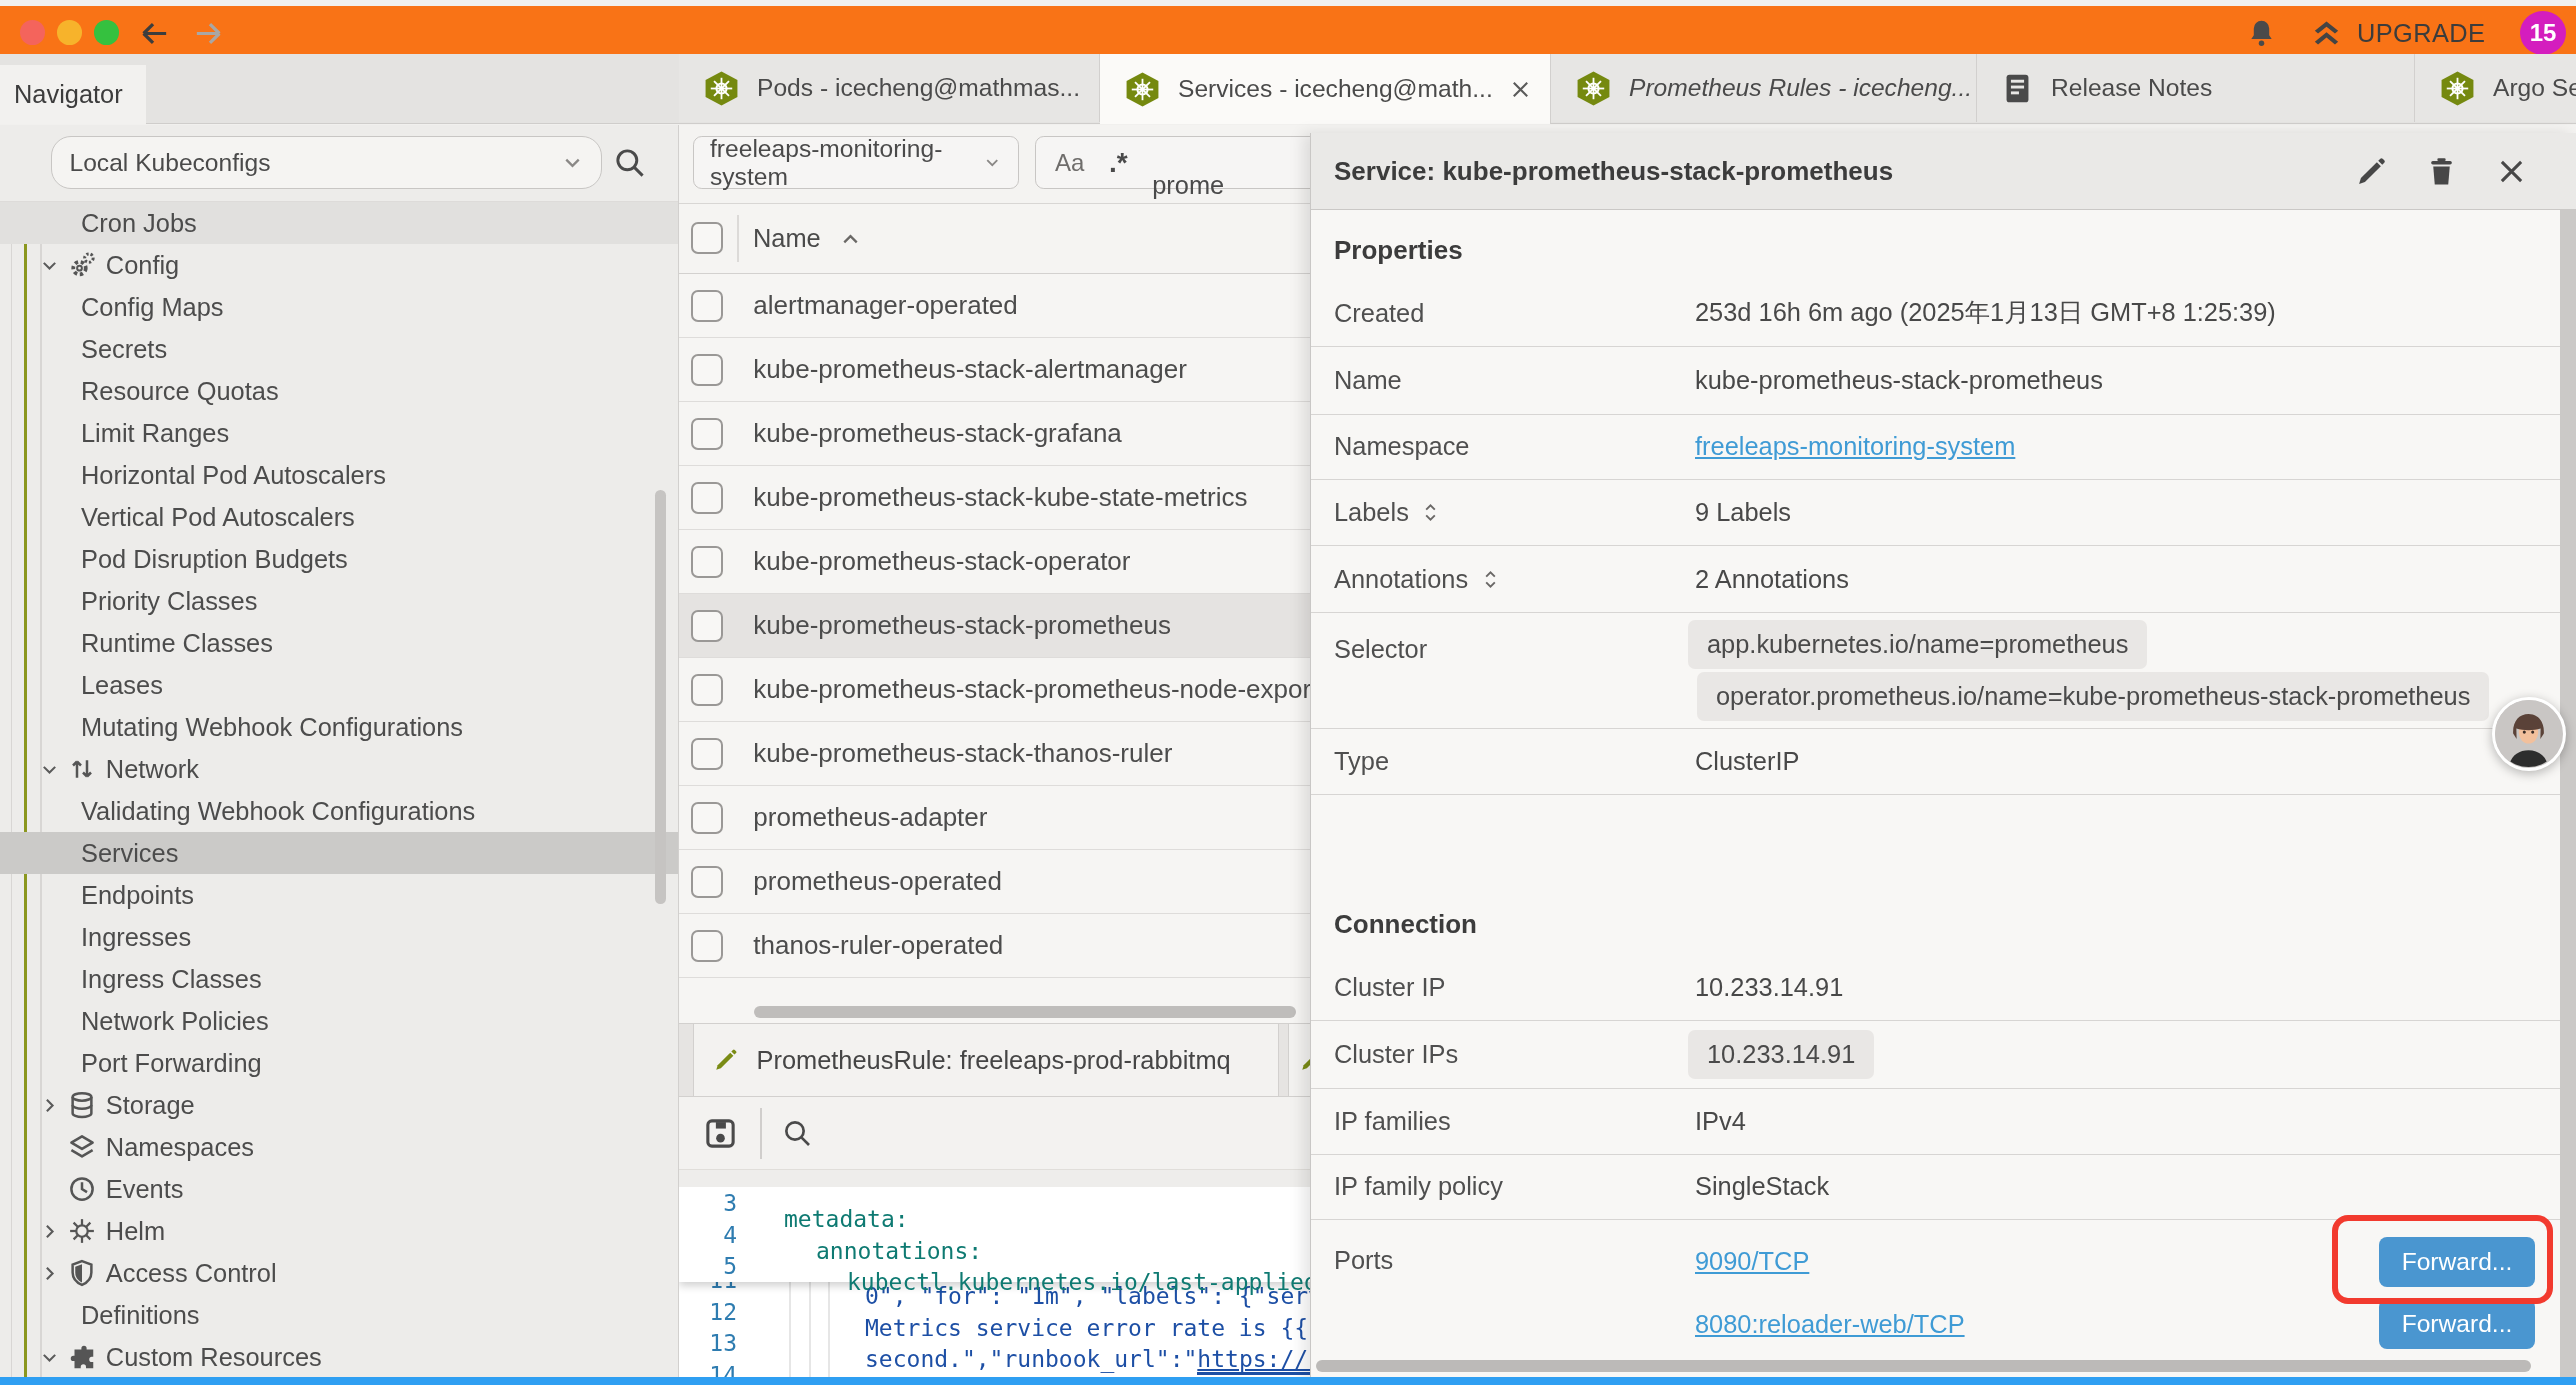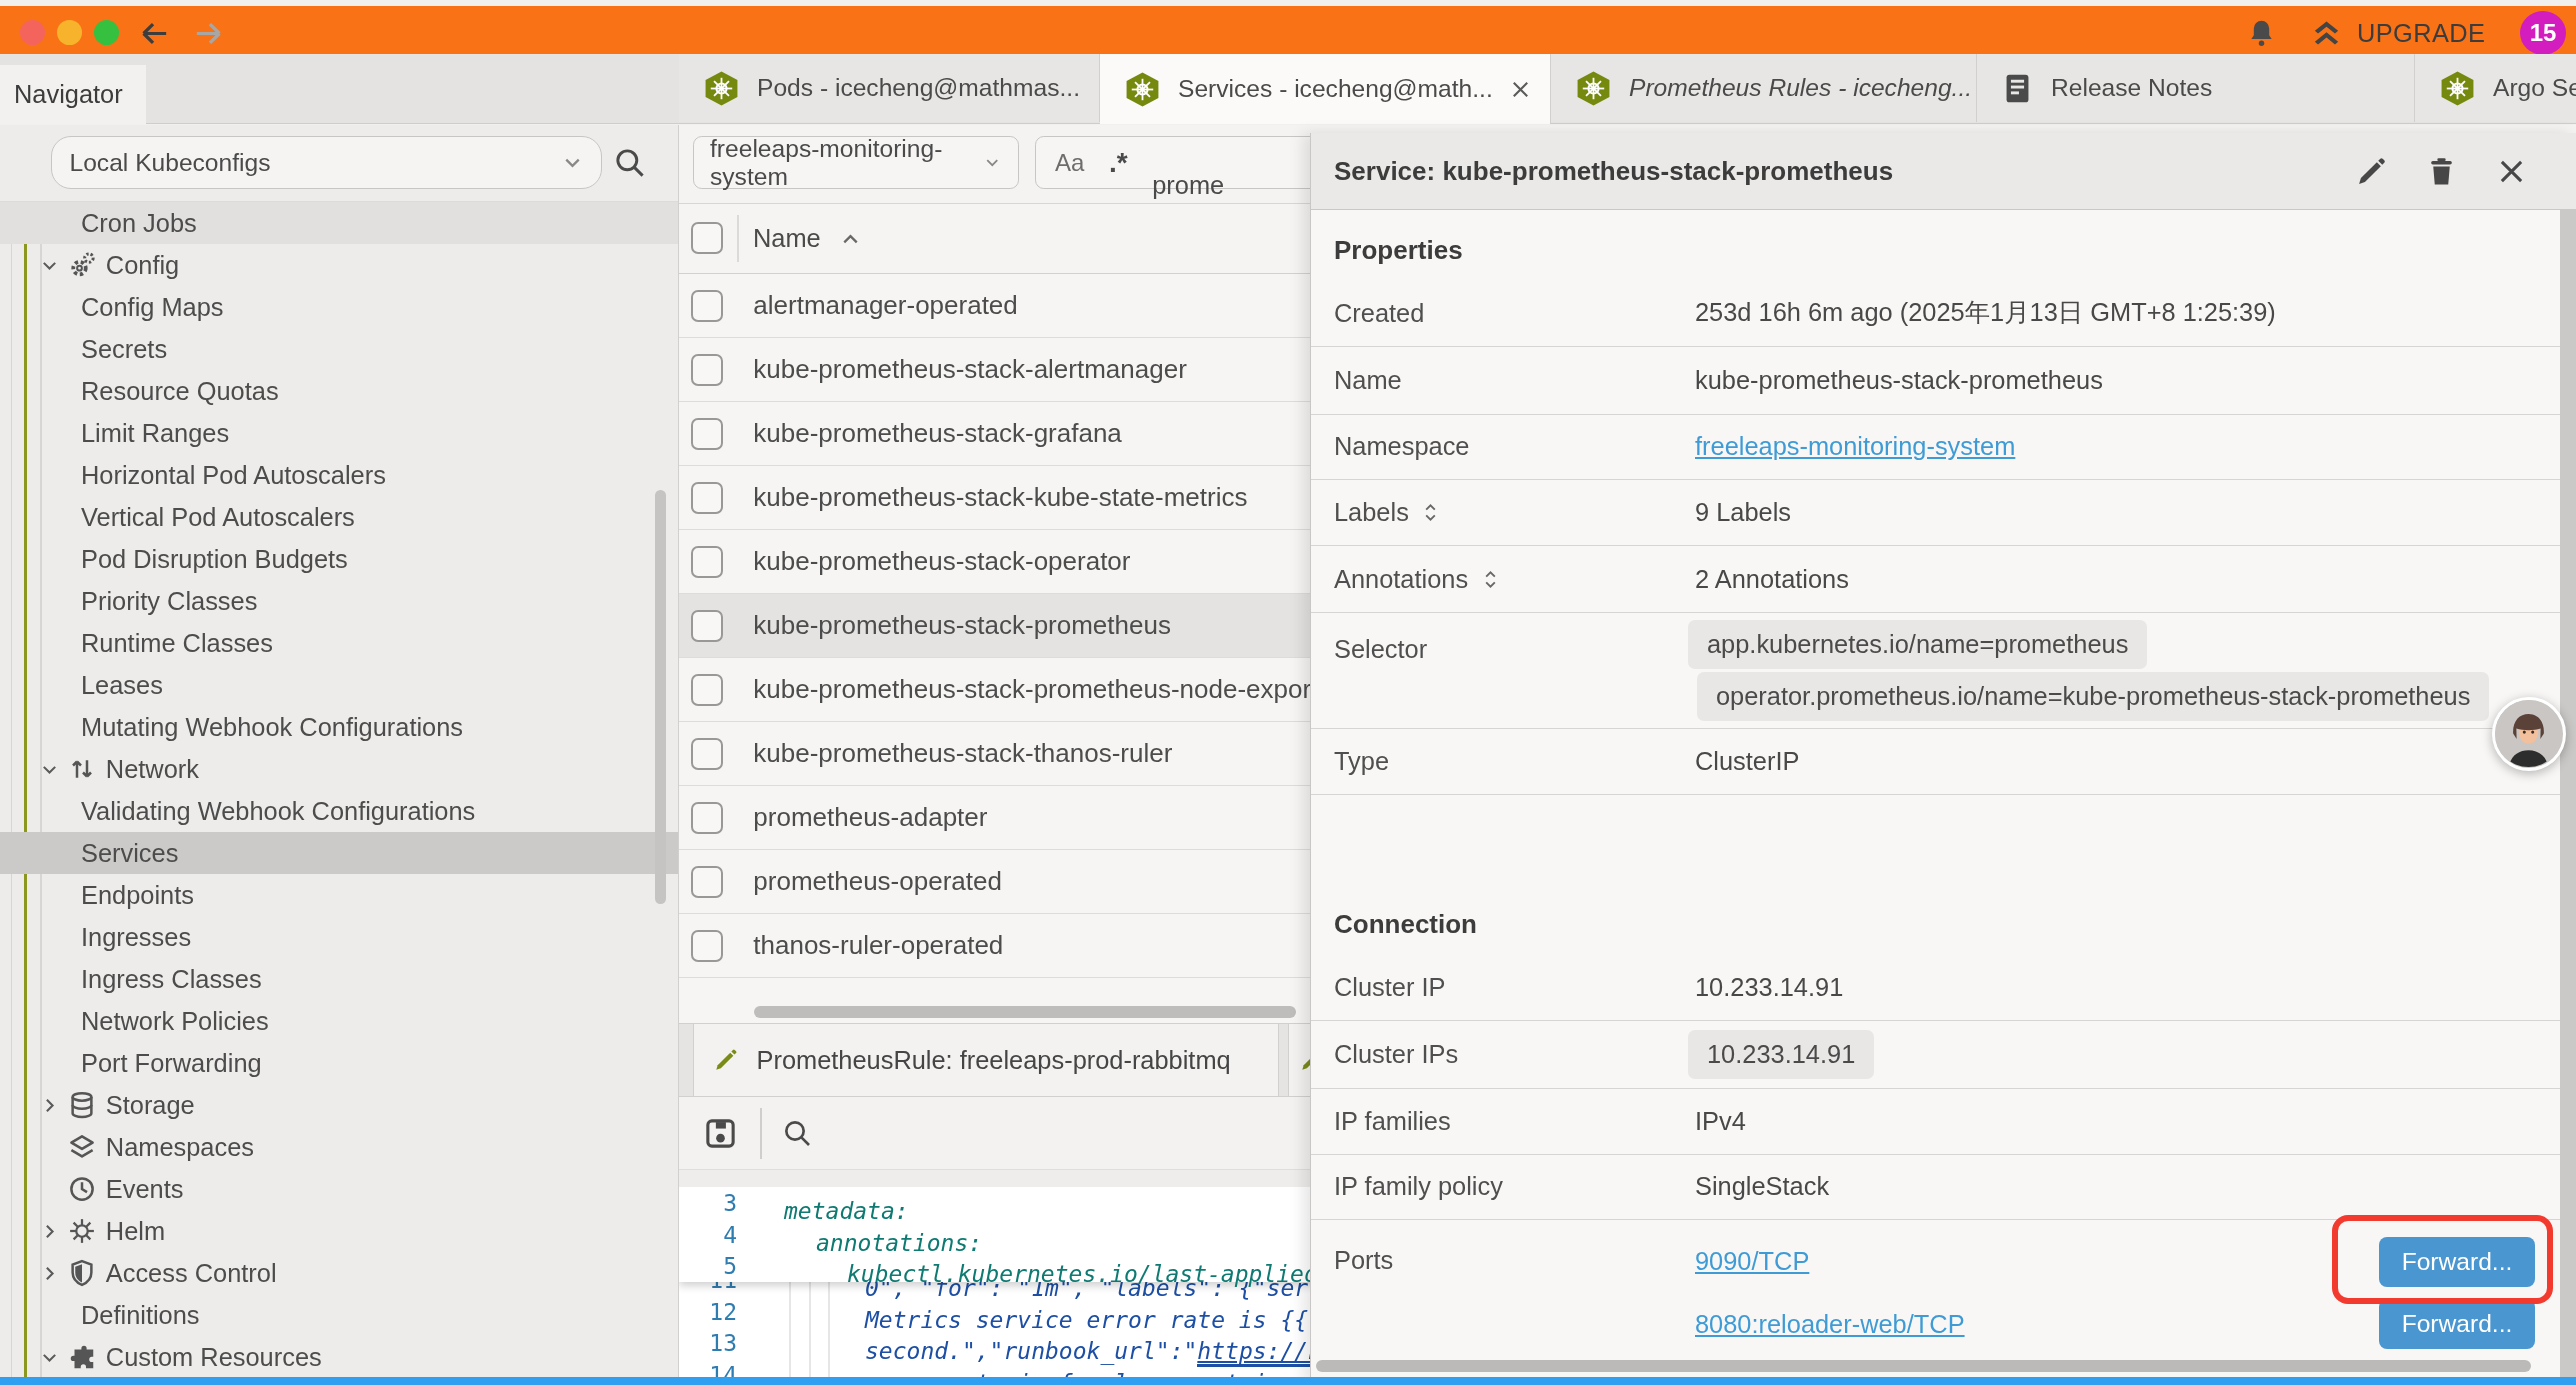--- a/index.html
+++ b/index.html
@@ -81,21 +81,21 @@
   .btab .pencil{width:26px;height:26px;color:#7a8c15;flex:0 0 auto;}
   .btab.sliver{width:53px;margin-left:8.8px;padding:0 0 0 10.5px;}
   .btoolbar{position:relative;height:72px;background:#f3f2f0;}
   .bt-floppy{position:absolute;left:23px;top:17.5px;width:37px;height:37px;color:#4a4a4a;}
   .bt-div{position:absolute;left:81px;top:10.5px;width:1.8px;height:51px;background:#d0cecc;}
   .bt-search{position:absolute;left:102px;top:20px;width:32px;height:32px;color:#4a4a4a;}
   .breadcrumb{height:17.5px;background:#eeedeb;border-top:1.8px solid #e0deda;box-sizing:border-box;}
   .editor{position:relative;background:#fff;height:calc(100% - 165px);overflow:hidden;font-family:"DejaVu Sans Mono","Liberation Mono",monospace;}
   .eline{position:absolute;left:0;right:0;height:32px;line-height:32px;font-size:23px;white-space:nowrap;}
   .lnum{position:absolute;left:0;width:58px;text-align:right;color:#2e7cb0;}
-  .etext{position:absolute;top:8px;font-style:italic;}
+  .etext{position:absolute;top:16px;}
   .ekey{color:#0e7a72;}
   .estr{color:#1d4fa5;}
   .elink{color:#1d4fa5;text-decoration:underline;border-bottom:3.5px solid #1d4fa5;}
   .sticky{position:absolute;left:0;right:0;top:0;height:95px;background:#fff;box-shadow:0 4.4px 8px rgba(0,0,0,0.18);z-index:2;}
   .iguide{position:absolute;top:95px;bottom:0;width:1.8px;background:#e6e6e6;}
 
   
   .detail{position:absolute;left:1310px;top:133px;right:0;bottom:0;background:#f8f7f5;border-left:1.8px solid #c9c7c5;box-shadow:-7px 0 14px rgba(0,0,0,0.10);z-index:5;box-sizing:border-box;}
   .dheader{height:77px;background:#eae9e7;border-bottom:1.8px solid #cac8c6;display:flex;align-items:center;padding:0 23px;box-sizing:border-box;}
   .dtitle{font-size:26px;font-weight:bold;color:#3c3c3c;white-space:nowrap;}

